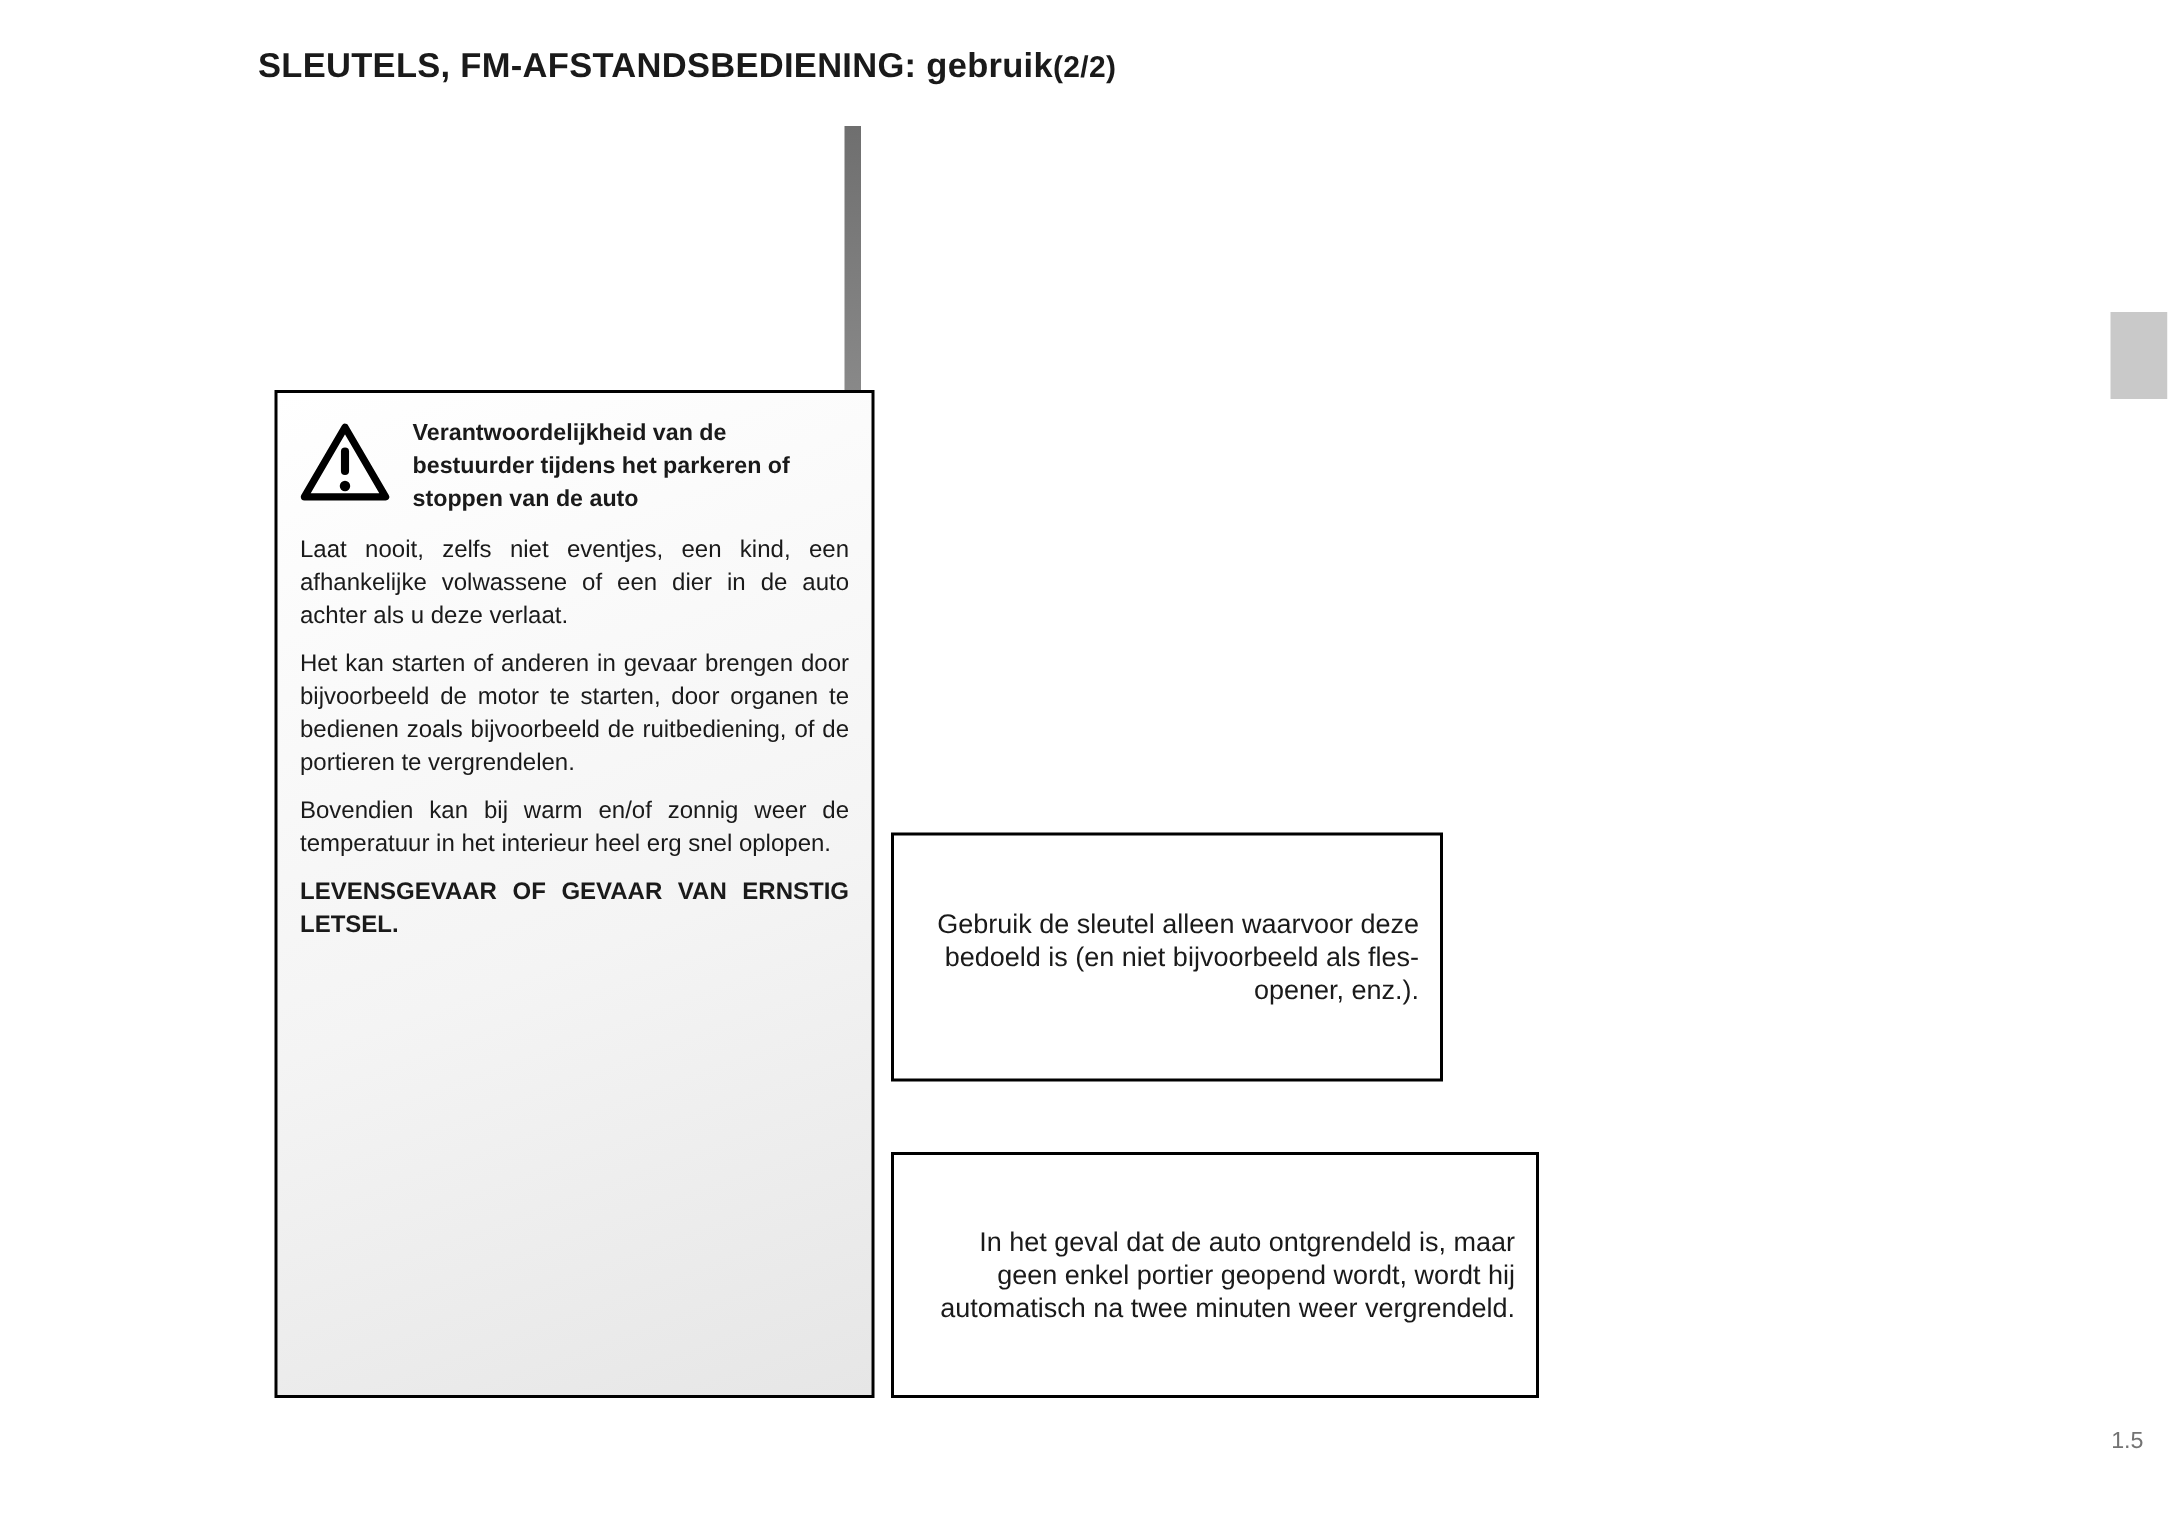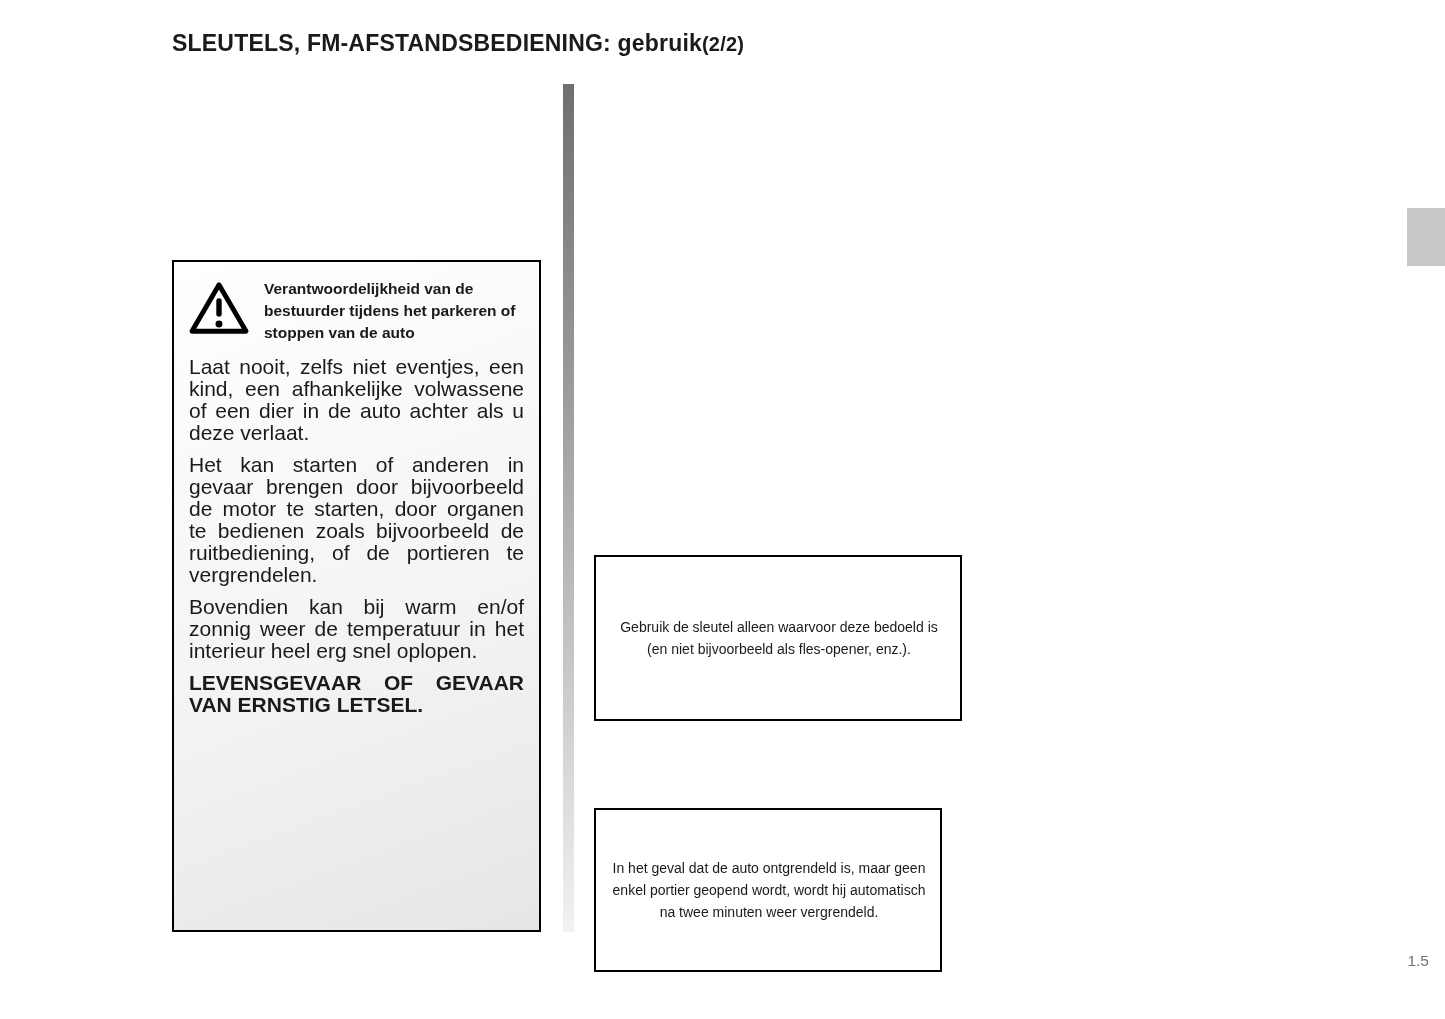--- a/index.html
+++ b/index.html
@@ -49,23 +49,23 @@
     left: 1407px;
     top: 208px;
     width: 38px;
     height: 58px;
     background: #c9c9c9;
   }
 
   
   .warning-box {
     position: absolute;
-    left: 172px;
+    left: 183px;
     top: 260px;
-    width: 369px;
+    width: 400px;
     height: 672px;
     border: 2px solid #000000;
     box-sizing: border-box;
     background: linear-gradient(160deg, #ffffff 0%, #f4f4f4 55%, #e6e6e6 100%);
   }
   .warning-header {
     display: flex;
     align-items: flex-start;
     padding: 14px 14px 4px 14px;
   }
@@ -80,21 +80,21 @@
     font-size: 15.5px;
     font-weight: bold;
     line-height: 22px;
     padding-top: 2px;
   }
   .warning-body {
     padding: 8px 15px 0 15px;
   }
   .warning-body p {
     margin: 0 0 10px 0;
-    font-size: 21px;
+    font-size: 16px;
     line-height: 22px;
     text-align: justify;
   }
   .warning-emphasis {
     margin: 2px 0 0 0;
     font-size: 15.5px;
     font-weight: bold;
     line-height: 22px;
     text-align: justify;
   }
@@ -109,29 +109,29 @@
     align-items: center;
   }
   .note-box-1 {
     left: 594px;
     top: 555px;
     width: 368px;
     height: 166px;
   }
   .note-box-2 {
     left: 594px;
-    top: 808px;
-    width: 348px;
+    top: 768px;
+    width: 432px;
     height: 164px;
   }
   .note-text {
-    font-size: 14px;
+    font-size: 18px;
     line-height: 22px;
     padding: 0 14px 0 16px;
-    text-align: center;
+    text-align: right;
   }
 
   
   .page-number {
     position: absolute;
     right: 64px;
     top: 952px;
     font-size: 15.5px;
     color: #737373;
   }

